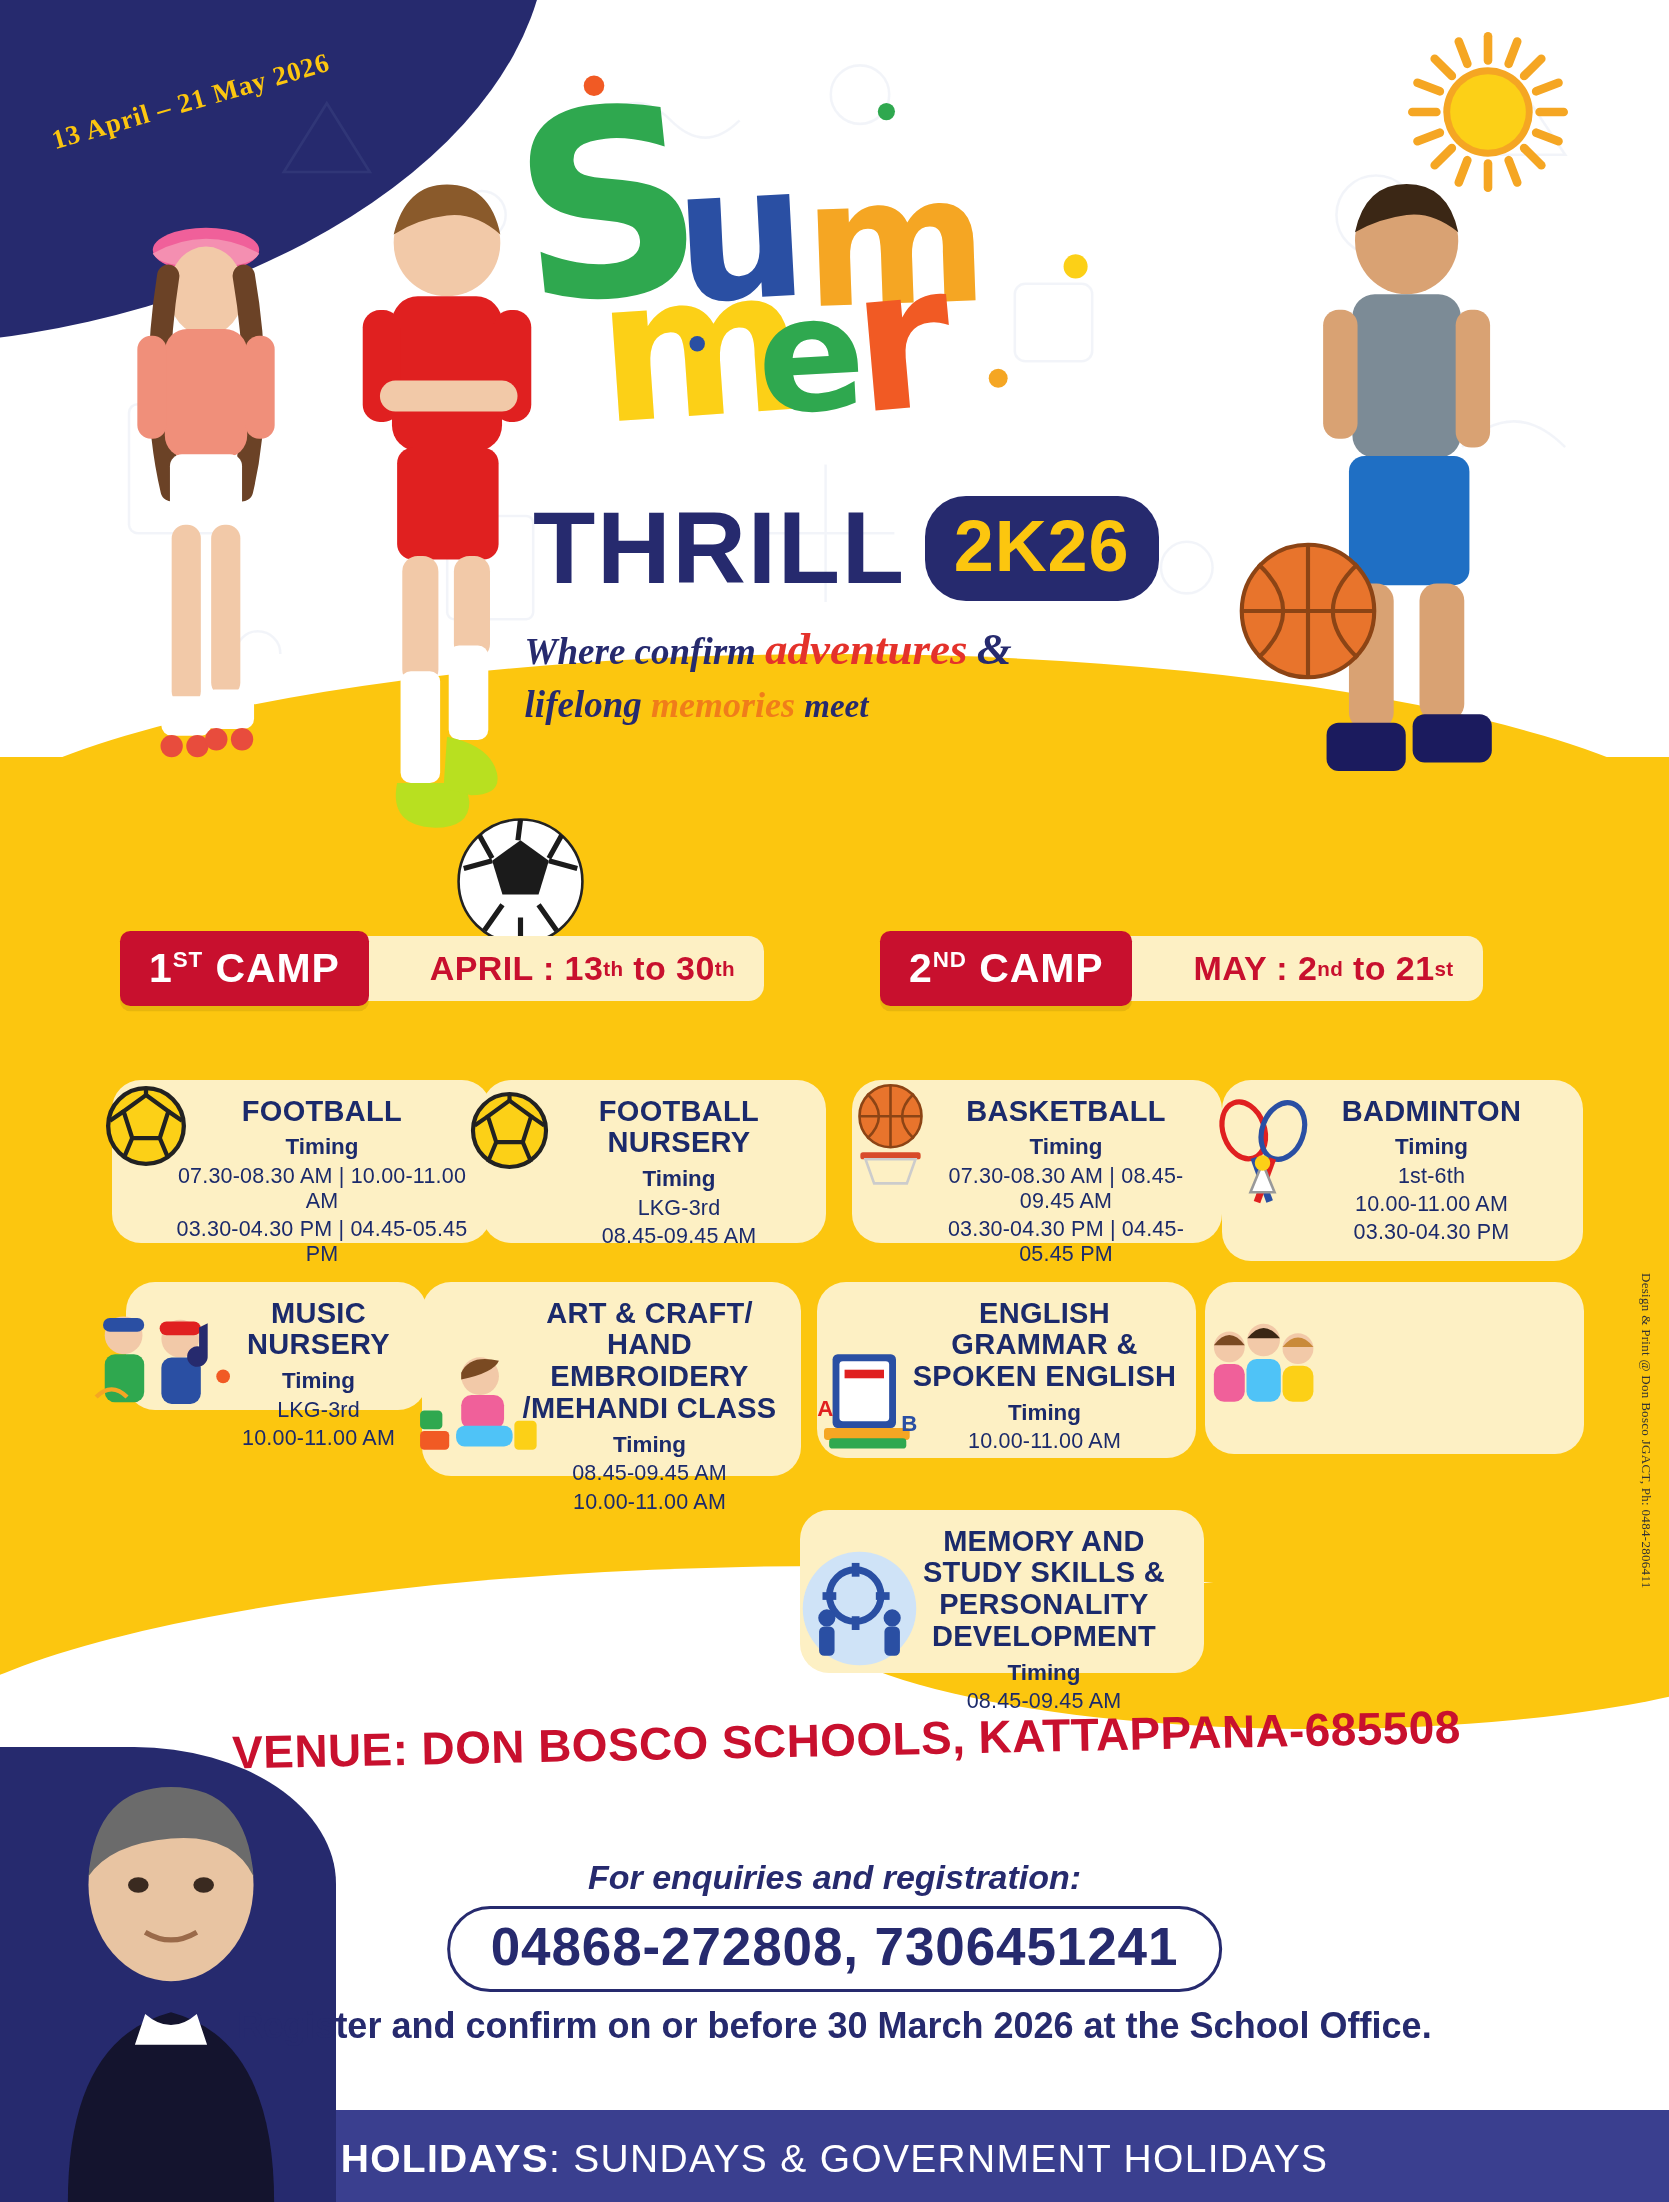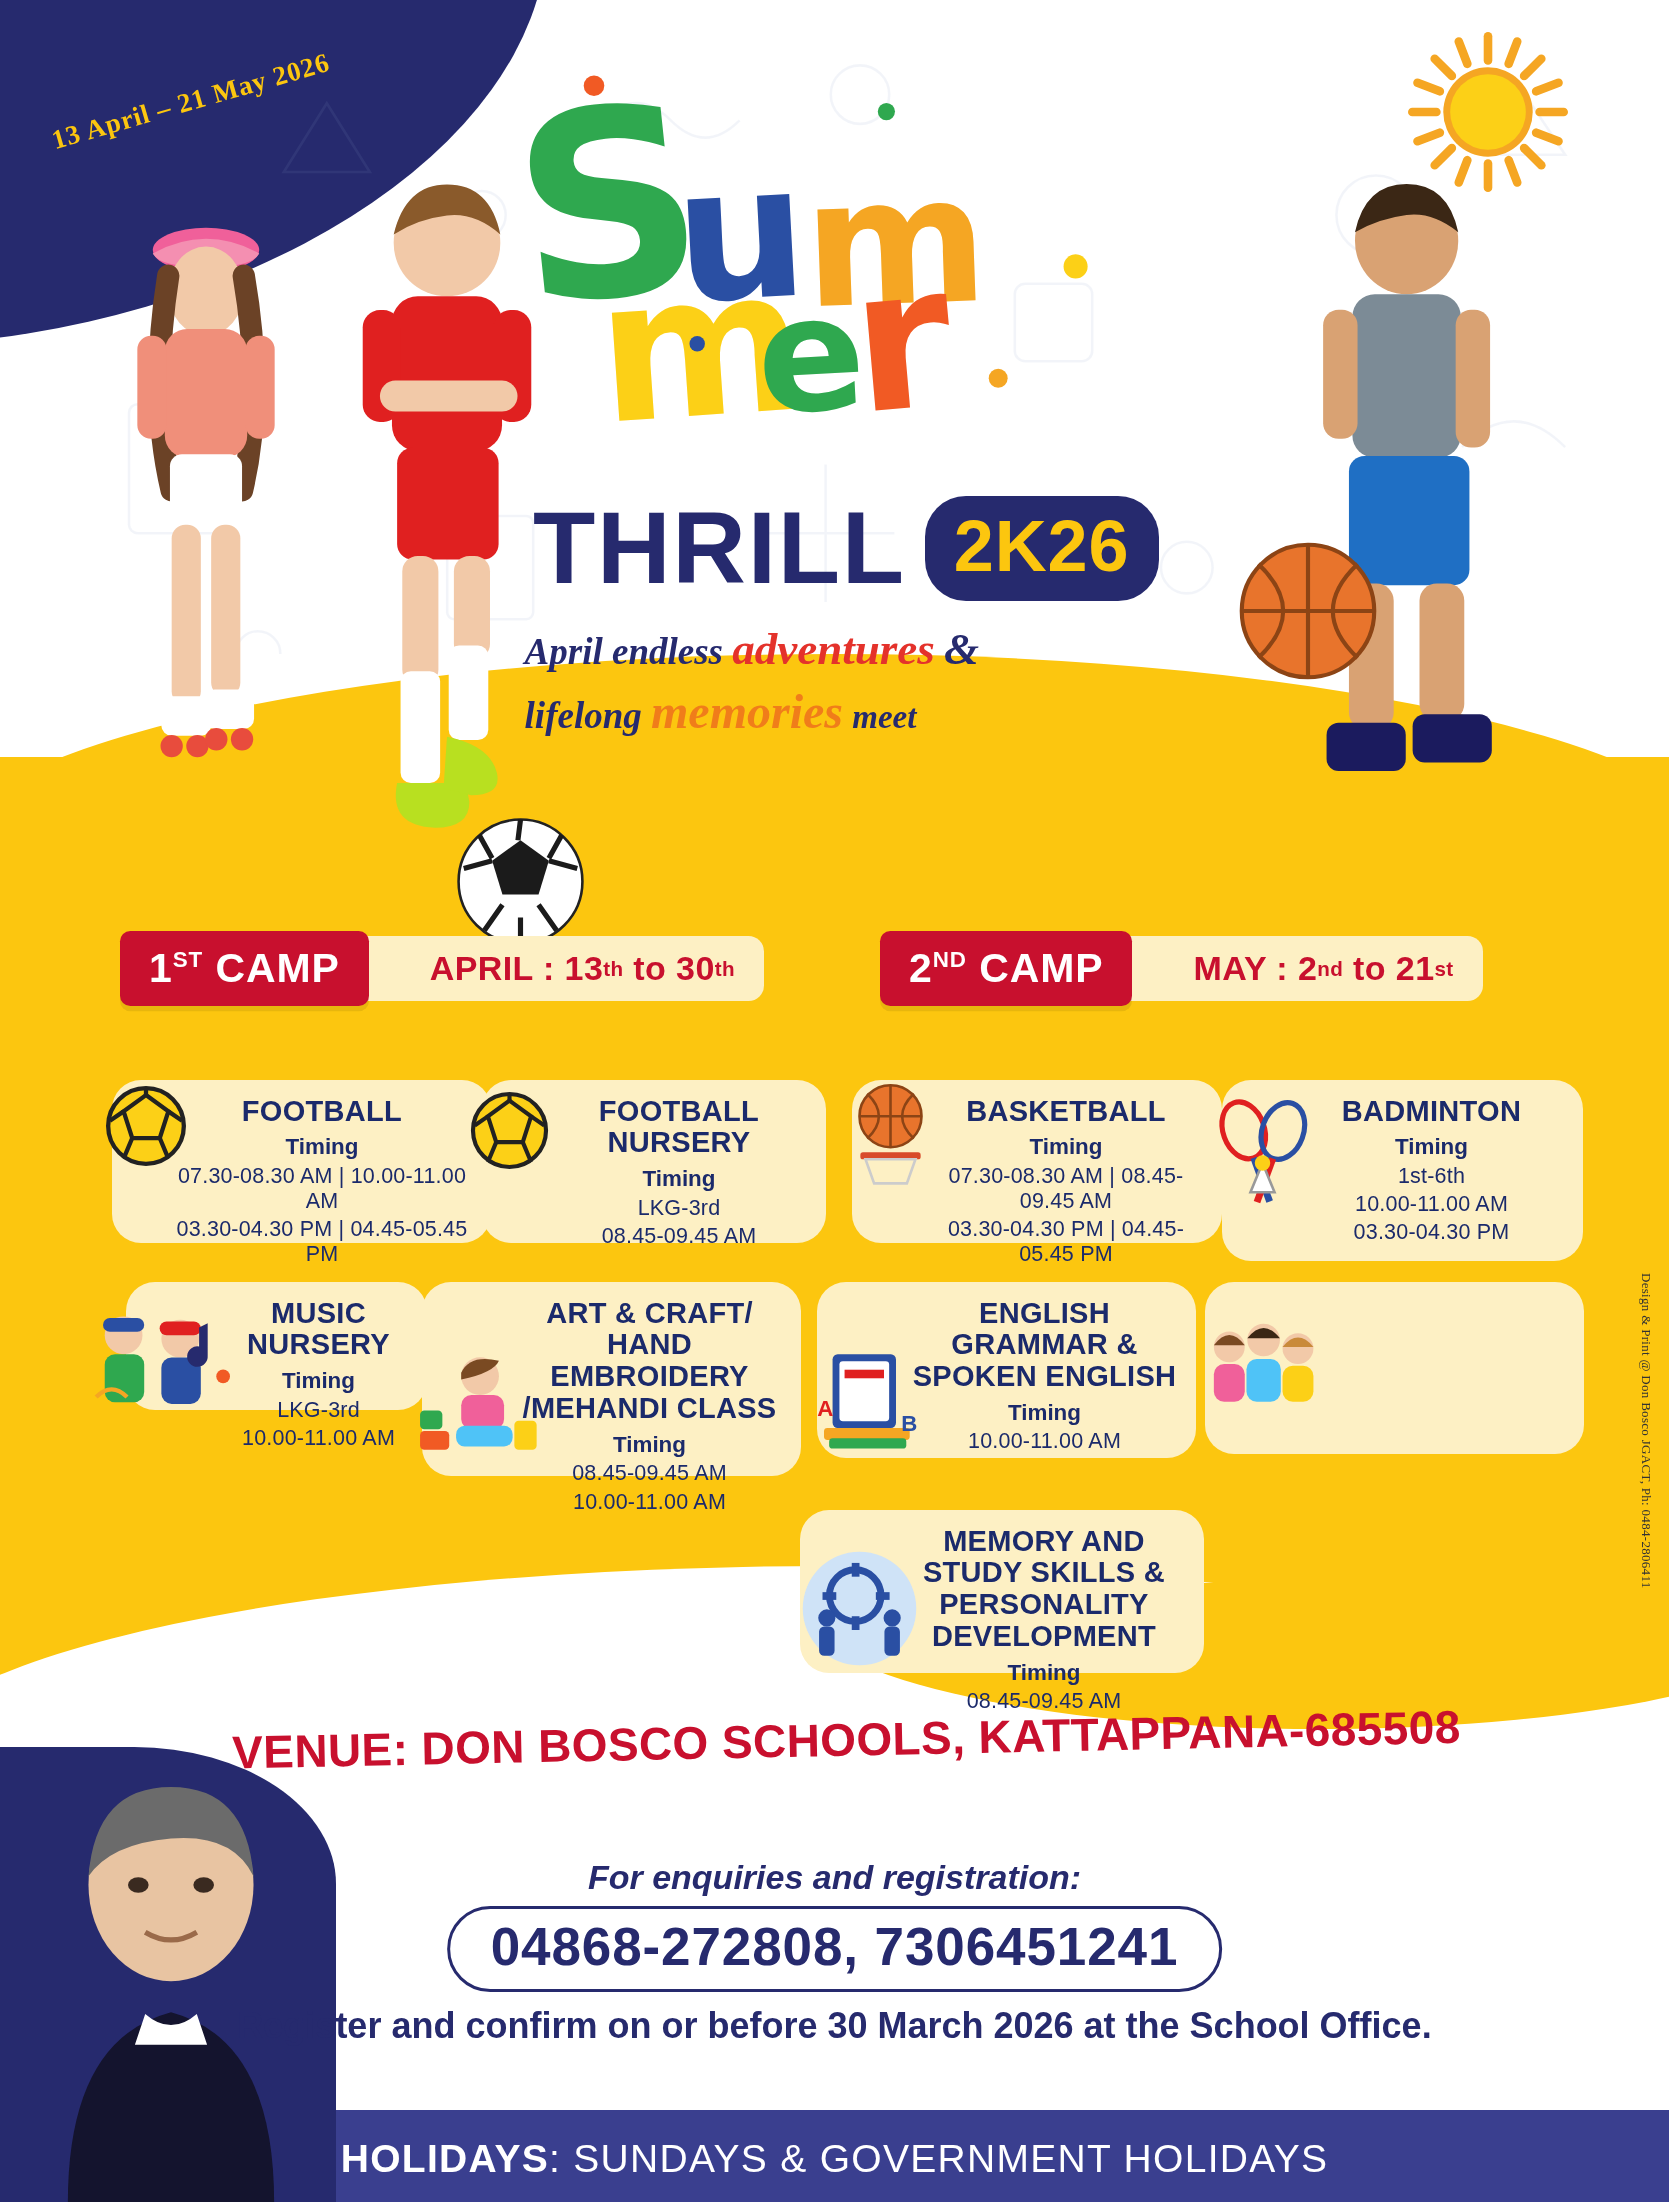--- a/index.html
+++ b/index.html
@@ -163,21 +163,21 @@
     left: 8.6px; top: 559px;
     width: 688px;
     font-family: "Liberation Serif", serif;
     font-style: italic;
     color: #262a6e;
     font-size: 37px;
     line-height: 1.35;
     font-weight: bold;
   }
   .tagline .adv { color: #e4322b; font-size: 45px; }
-  .tagline .mem { color: #f07d1a; font-size: 48px; }
+  .tagline .mem { color: #f07d1a; font-size: 36px; }
   .tagline .amp { font-size: 45px; }
   .tagline .small { font-size: 33px; font-weight: bold; }
 
   
   .sun {
     position: absolute;
     right: 95px; top: 26px;
     width: 172px; height: 172px;
   }
 
@@ -403,21 +403,21 @@
         <circle cx="600" cy="370" r="11" fill="#f5a623"></circle>
       </svg>
     </div>
 
     <div class="thrill-row">
       <span class="thrill">THRILL</span>
       <span class="k26">2K26</span>
     </div>
 
     <div class="tagline">
-      <span>April endless</span>
+      <span>Where confirm</span>
       <span class="adv">adventures</span>
       <span class="amp">&amp;</span><br>
       <span>lifelong</span>
       <span class="mem">memories</span>
       <span class="small">meet</span>
     </div>
   </div>
 
   <svg class="kid" style="left:103px; top:215px; width:206px; height:688px;" viewBox="0 0 240 800">
     <ellipse cx="120" cy="40" rx="62" ry="26" fill="#f0609a"></ellipse>

